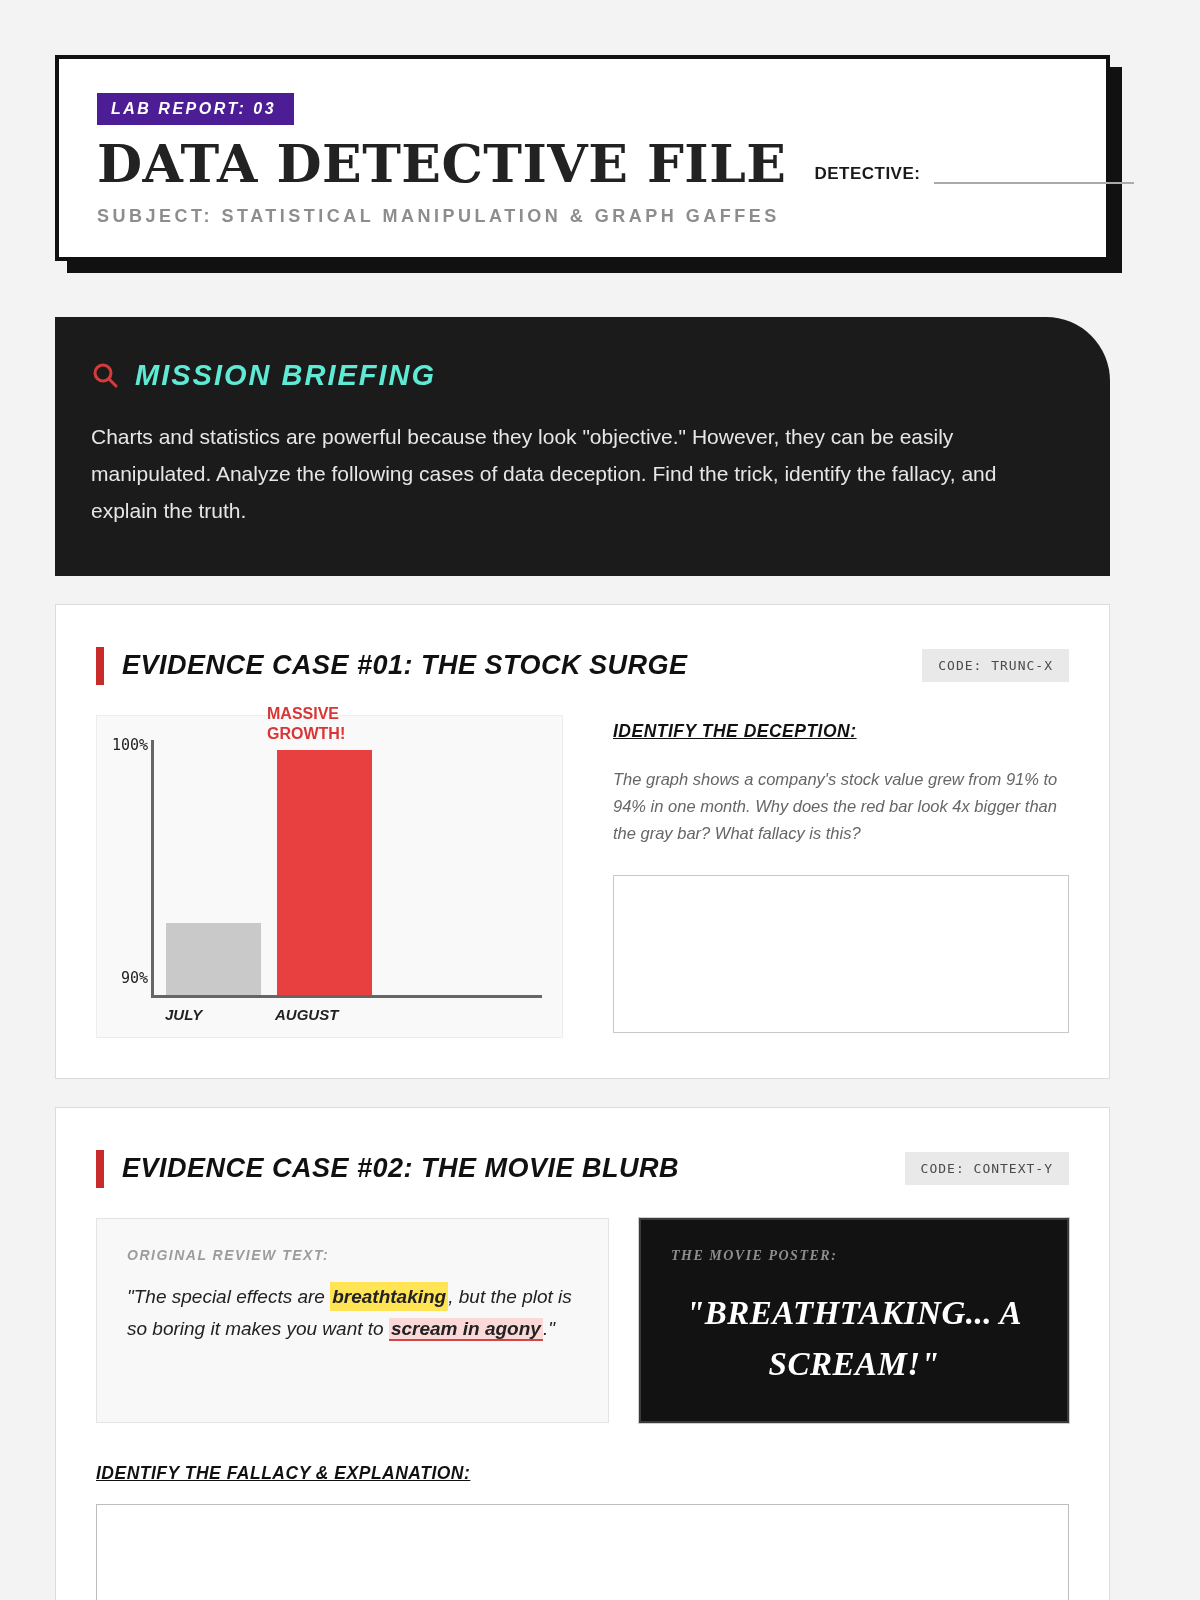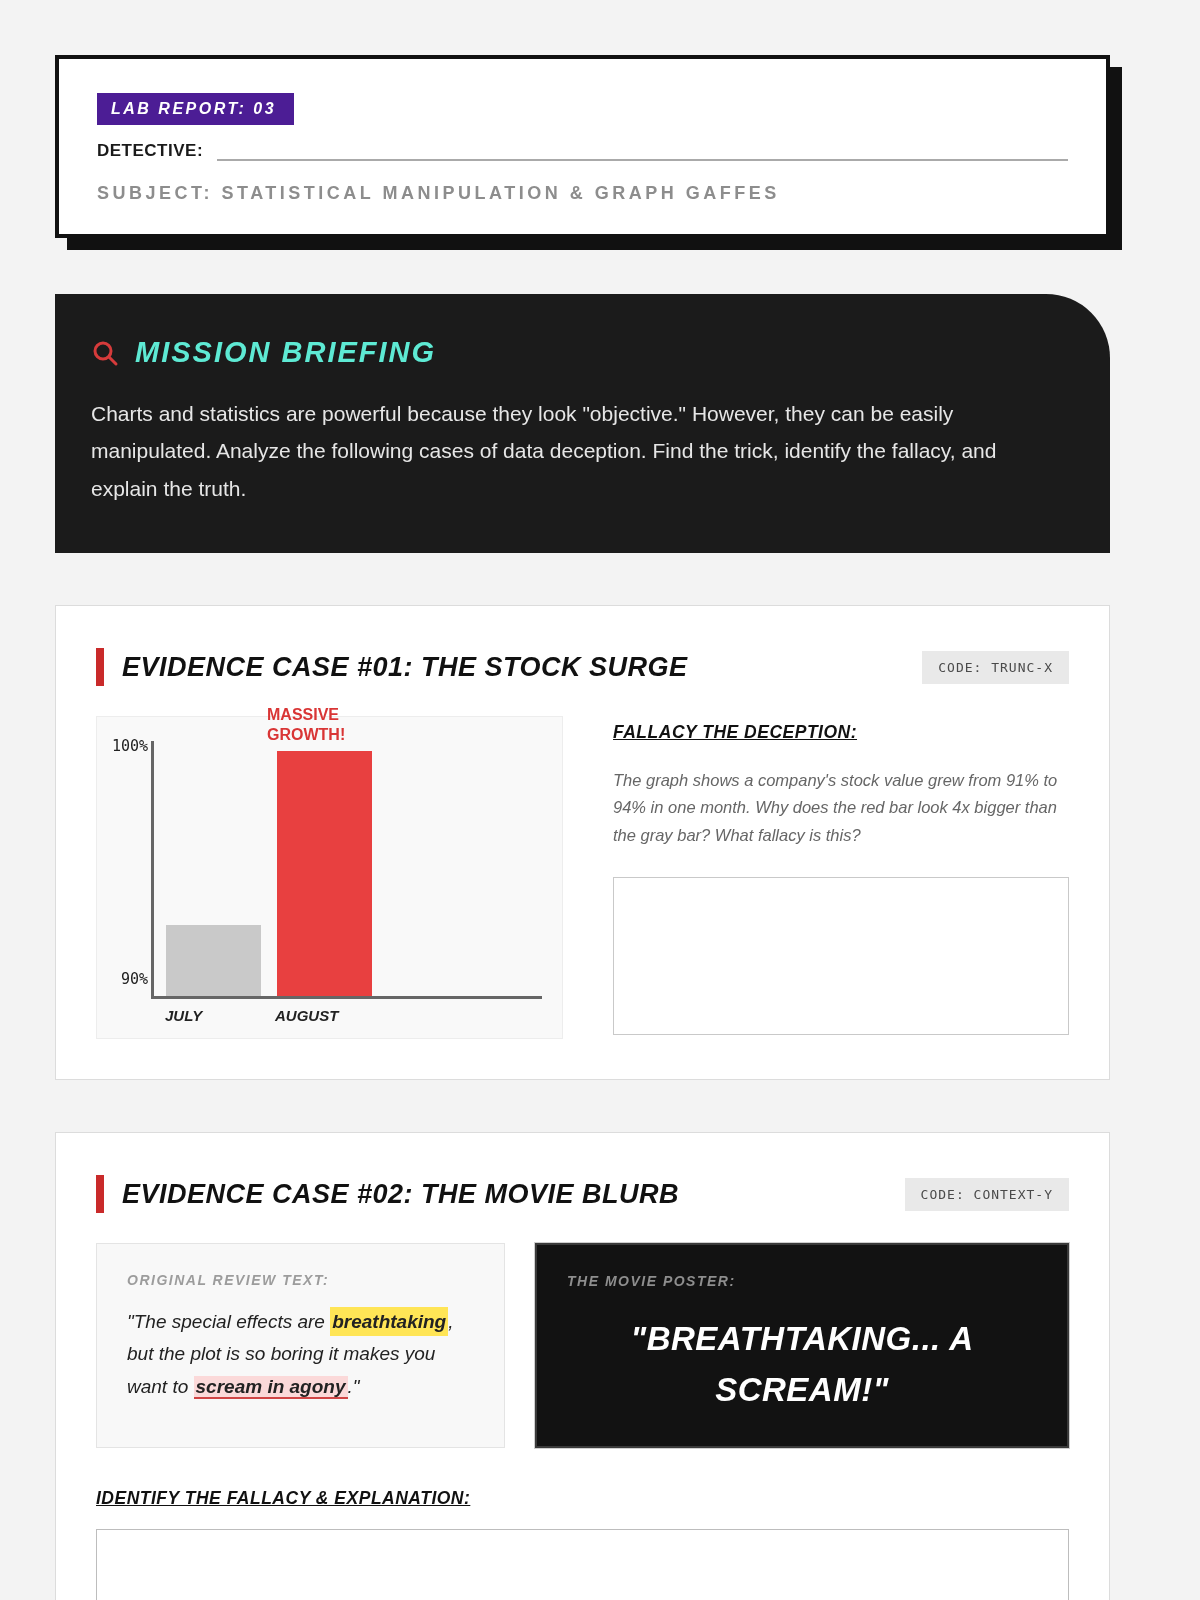--- a/index.html
+++ b/index.html
@@ -70,21 +70,21 @@
     margin-top: 26px;
     color: #e6e6e6;
     font-size: 21px;
     line-height: 1.78;
     max-width: 990px;
     font-weight: 400;
   }
 
   
   .case-card {
-    margin-top: 52px;
+    margin-top: 28px;
     background: #fff;
     border: 1px solid #dcdcdc;
     padding: 42px 40px 40px 40px;
   }
   .case-head { display: flex; align-items: center; justify-content: space-between; }
   .case-head-left { display: flex; align-items: center; gap: 18px; }
   .case-accent { width: 8px; height: 38px; background: #c92a2a; }
   .case-title {
     font-style: italic;
     font-weight: 800;
@@ -175,27 +175,28 @@
   .review-text {
     margin-top: 18px;
     font-style: italic;
     font-size: 19px;
     line-height: 1.7;
     color: #222;
   }
   .hl-yellow { background: #ffe556; font-weight: bold; padding: 4px 2px; }
   .hl-pink { background: #fbd9d9; font-weight: bold; padding: 0 2px; border-bottom: 2px solid #d04545; }
   .poster-panel {
-    width: 534px;
+    width: 430px;
     flex-shrink: 0;
     background: #121212;
     border: 2px solid #3a3a3a;
     outline: 1px solid #cfcfcf;
     padding: 28px 30px;
     min-height: 205px;
+    font-family: Liberation Serif, serif;
   }
   .poster-label { color: #8e8e8e; }
   .poster-quote {
     margin-top: 24px;
     color: #fff;
     font-style: italic;
     font-weight: 800;
     font-size: 33px;
     line-height: 1.55;
     text-align: center;
@@ -205,20 +206,21 @@
   .answer-box.tall { margin-top: 20px; height: 140px; border-color: #bdbdbd; }
 </style>
 </head>
 <body>
 
 <div class="page">
 
   <div class="header-card">
     <div class="lab-badge">LAB REPORT: 03</div>
     <div class="title-row">
+      <h1 class="doc-title">DATA DETECTIVE FILE</h1>
       <div class="detective-row">
         <span class="detective-label">DETECTIVE:</span>
         <span class="detective-line"></span>
       </div>
     </div>
     <div class="subject-line">SUBJECT: STATISTICAL MANIPULATION &amp; GRAPH GAFFES</div>
   </div>
 
   <div class="briefing">
     <div class="briefing-head">
@@ -252,21 +254,21 @@
           <div class="bar gray" style="height: 28%; background: rgb(201, 201, 201);"></div>
           <div class="bar red" style="height: 96%; background: rgb(232, 64, 64);"></div>
         </div>
         <div class="xlabels">
           <span class="xlabel first">JULY</span>
           <span class="xlabel second">AUGUST</span>
         </div>
       </div>
 
       <div class="case1-right">
-        <div class="prompt-heading">FALLACY THE DECEPTION:</div>
+        <div class="prompt-heading">IDENTIFY THE DECEPTION:</div>
         <p class="prompt-text">The graph shows a company's stock value grew from 91% to 94% in one month. Why does the red bar look 4x bigger than the gray bar? What fallacy is this?</p>
         <div class="answer-box"></div>
       </div>
     </div>
   </div>
 
   <div class="case-card">
     <div class="case-head">
       <div class="case-head-left">
         <div class="case-accent"></div>

